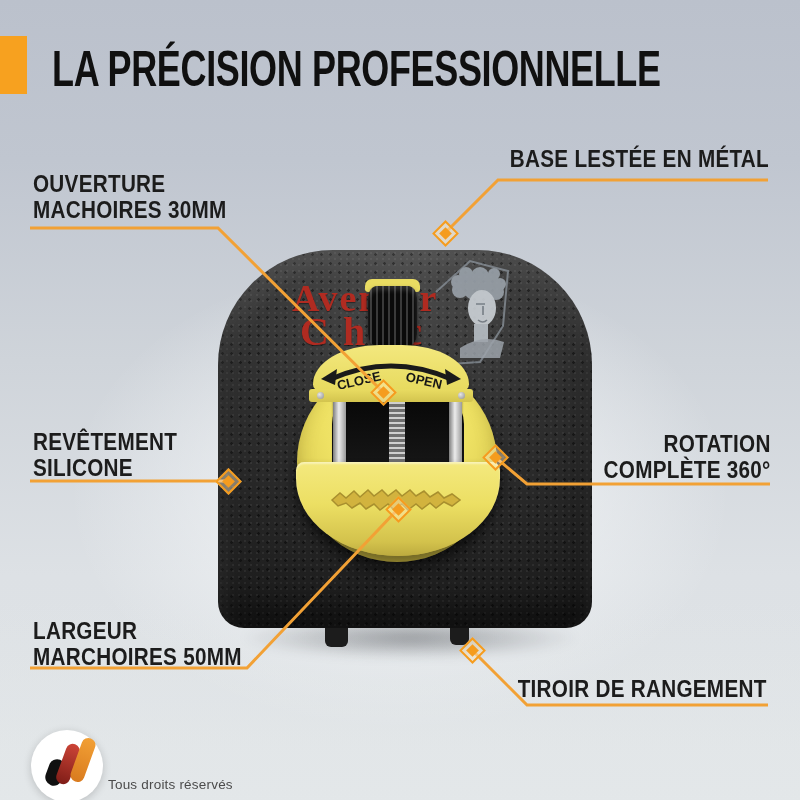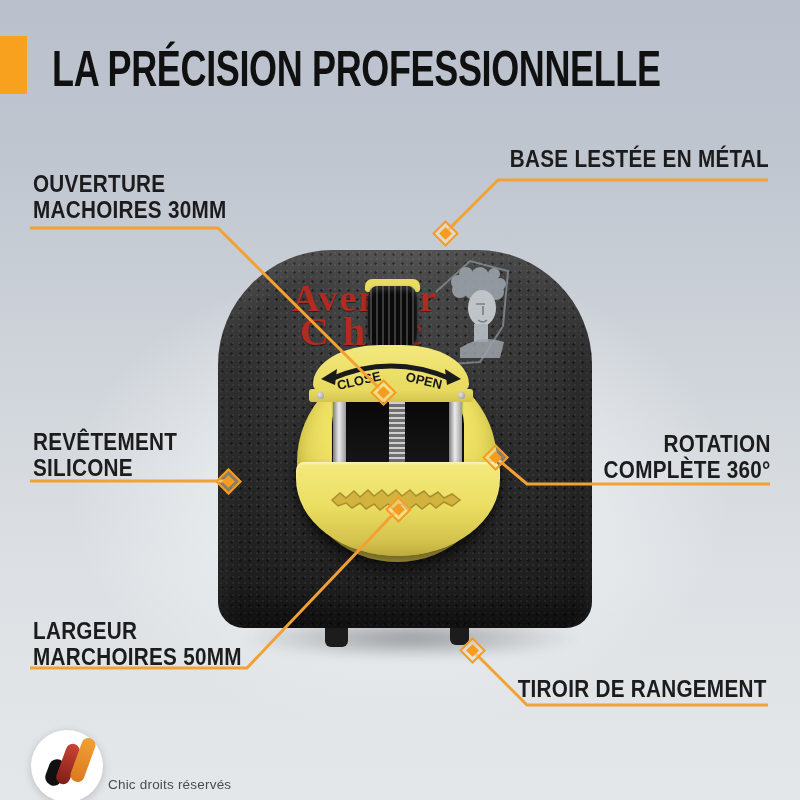--- a/index.html
+++ b/index.html
@@ -193,14 +193,14 @@
 COMPLÈTE 360°</div>
   <div class="callout-label cl-left lbl-largeur">LARGEUR
 MARCHOIRES 50MM</div>
   <div class="callout-label cl-right lbl-tiroir">TIROIR DE RANGEMENT</div>
 
   <div class="logo-circle">
     <div class="logo-bar bar-black"></div>
     <div class="logo-bar bar-red"></div>
     <div class="logo-bar bar-orange"></div>
   </div>
-  <div class="rights">Chic droits réservés</div>
+  <div class="rights">Tous droits réservés</div>
 </div>
 
 </body></html>

